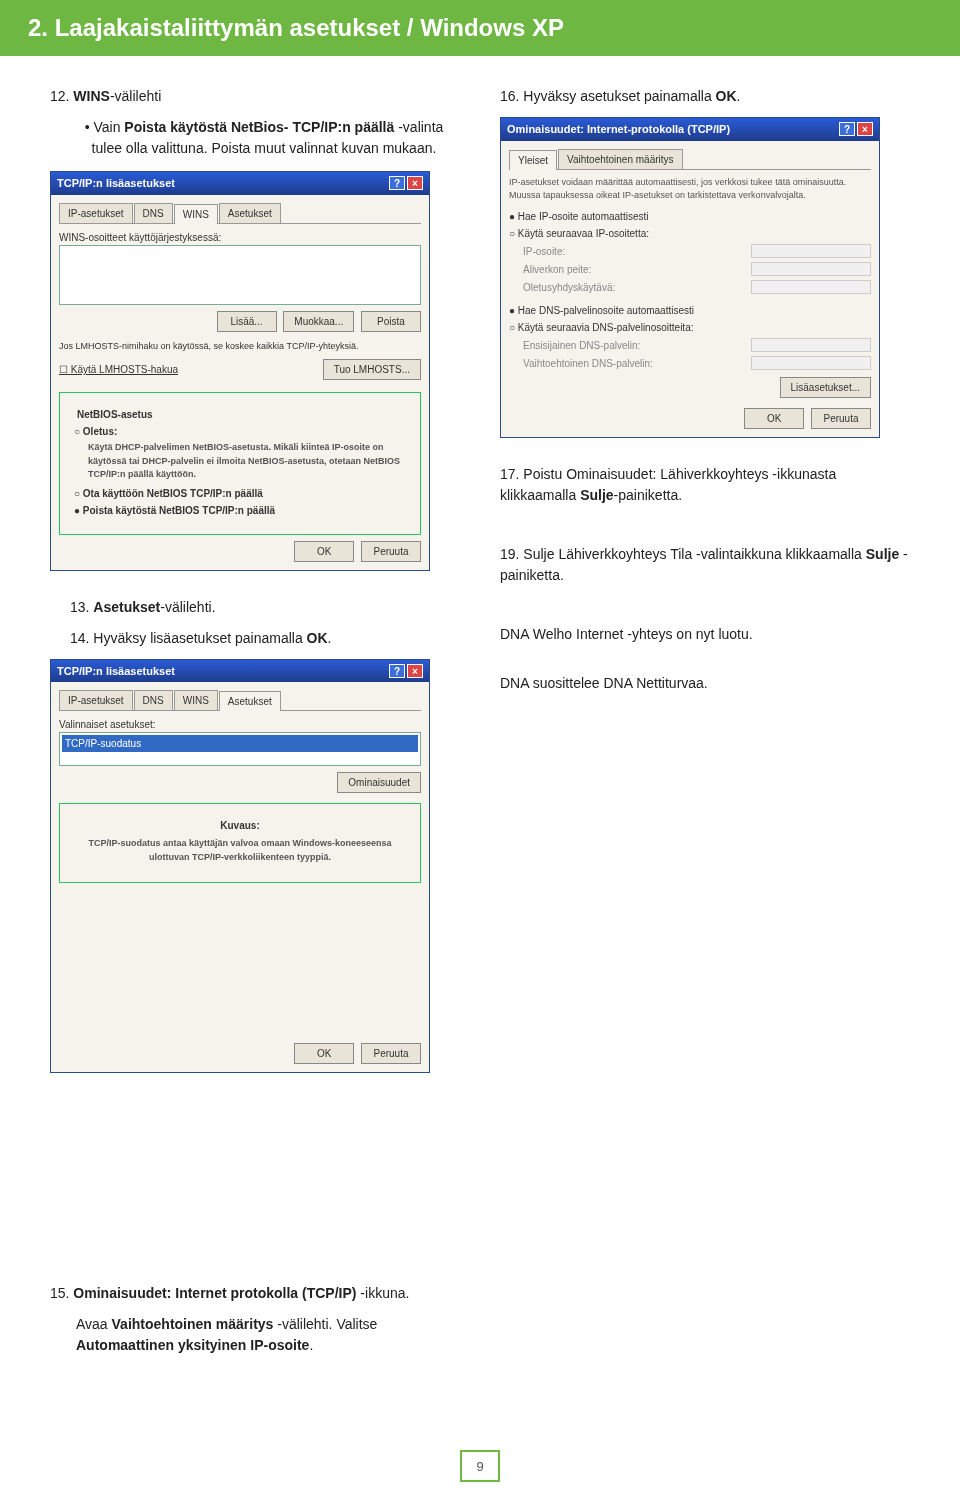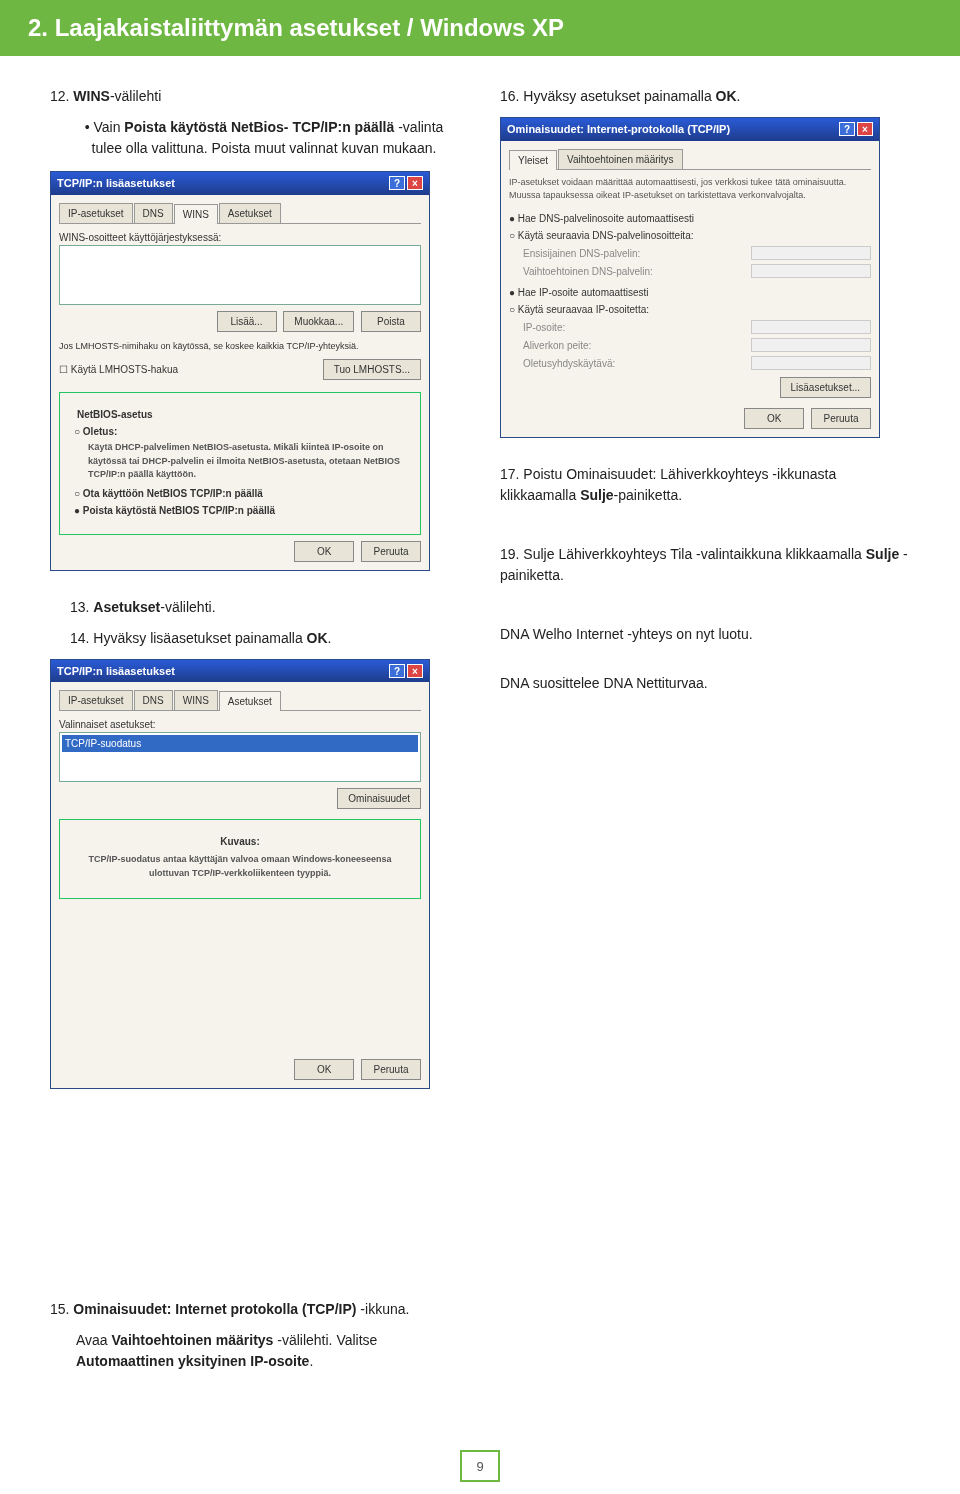--- a/index.html
+++ b/index.html
@@ -79,21 +79,21 @@
           </div>
           <div style="font-size:10px;">WINS-osoitteet käyttöjärjestyksessä:</div>
           <div class="listbox"></div>
           <div class="btnrow">
             <span class="winbtn">Lisää...</span>
             <span class="winbtn">Muokkaa...</span>
             <span class="winbtn">Poista</span>
           </div>
           <div style="margin-top:8px;font-size:9px;">Jos LMHOSTS-nimihaku on käytössä, se koskee kaikkia TCP/IP-yhteyksiä.</div>
           <div style="display:flex;align-items:center;margin-top:6px;">
-            <span class="chk" style="flex:1;font-size:10px;">Käytä LMHOSTS-hakua</span>
+            <span class="chk" style="flex:1;font-size:10px;text-decoration:underline;">Käytä LMHOSTS-hakua</span>
             <span class="winbtn">Tuo LMHOSTS...</span>
           </div>
           <div class="group" style="margin-top:12px;">
             <div class="grouplabel">NetBIOS-asetus</div>
             <div class="radio">Oletus:</div>
             <div class="txtline">Käytä DHCP-palvelimen NetBIOS-asetusta. Mikäli kiinteä IP-osoite on käytössä tai DHCP-palvelin ei ilmoita NetBIOS-asetusta, otetaan NetBIOS TCP/IP:n päällä käyttöön.</div>
             <div class="radio">Ota käyttöön NetBIOS TCP/IP:n päällä</div>
             <div class="radio checked">Poista käytöstä NetBIOS TCP/IP:n päällä</div>
           </div>
           <div class="btnrow">
@@ -123,21 +123,21 @@
           </div>
         </div>
         <div class="dbody">
           <div class="tabs">
             <div class="tab">IP-asetukset</div>
             <div class="tab">DNS</div>
             <div class="tab">WINS</div>
             <div class="tab active">Asetukset</div>
           </div>
           <div style="font-size:10px;">Valinnaiset asetukset:</div>
-          <div class="listbox" style="height:50px;padding:2px;">
+          <div class="listbox" style="height:34px;padding:2px;">
             <div style="background:#316ac5;color:#fff;padding:1px 3px;font-size:10px;">TCP/IP-suodatus</div>
           </div>
           <div class="btnrow"><span class="winbtn">Ominaisuudet</span></div>
           <div class="group" style="margin-top:10px;text-align:center;">
             <div class="grouplabel">Kuvaus:</div>
             <div class="desc-text">TCP/IP-suodatus antaa käyttäjän valvoa omaan Windows-koneeseensa ulottuvan TCP/IP-verkkoliikenteen tyyppiä.</div>
           </div>
           <div style="height:150px;"></div>
           <div class="btnrow">
             <span class="winbtn">OK</span>
@@ -170,45 +170,45 @@
             <div class="tb-btn tb-help">?</div>
             <div class="tb-btn">×</div>
           </div>
         </div>
         <div class="dbody">
           <div class="tabs">
             <div class="tab active">Yleiset</div>
             <div class="tab">Vaihtoehtoinen määritys</div>
           </div>
           <div class="desc-text">IP-asetukset voidaan määrittää automaattisesti, jos verkkosi tukee tätä ominaisuutta. Muussa tapauksessa oikeat IP-asetukset on tarkistettava verkonvalvojalta.</div>
+          <div style="margin-top:6px;">
+            <div class="radio checked">Hae IP-osoite automaattisesti</div>
+            <div class="radio">Käytä seuraavaa IP-osoitetta:</div>
+            <div class="input-row">
+                <span class="lbl">IP-osoite:</span>
+                <span class="fld"></span>
+              </div>
+            <div class="input-row">
+                <span class="lbl">Aliverkon peite:</span>
+                <span class="fld"></span>
+              </div>
+            <div class="input-row">
+                <span class="lbl">Oletusyhdyskäytävä:</span>
+                <span class="fld"></span>
+              </div>
+          </div>
           <div style="margin-top:8px;">
             <div class="radio checked">Hae DNS-palvelinosoite automaattisesti</div>
             <div class="radio">Käytä seuraavia DNS-palvelinosoitteita:</div>
             <div class="input-row">
                 <span class="lbl">Ensisijainen DNS-palvelin:</span>
                 <span class="fld"></span>
               </div>
             <div class="input-row">
                 <span class="lbl">Vaihtoehtoinen DNS-palvelin:</span>
-                <span class="fld"></span>
-              </div>
-          </div>
-          <div style="margin-top:6px;">
-            <div class="radio checked">Hae IP-osoite automaattisesti</div>
-            <div class="radio">Käytä seuraavaa IP-osoitetta:</div>
-            <div class="input-row">
-                <span class="lbl">IP-osoite:</span>
-                <span class="fld"></span>
-              </div>
-            <div class="input-row">
-                <span class="lbl">Aliverkon peite:</span>
-                <span class="fld"></span>
-              </div>
-            <div class="input-row">
-                <span class="lbl">Oletusyhdyskäytävä:</span>
                 <span class="fld"></span>
               </div>
           </div>
           <div class="btnrow"><span class="winbtn">Lisäasetukset...</span></div>
           <div class="btnrow" style="margin-top:10px;">
             <span class="winbtn">OK</span>
             <span class="winbtn">Peruuta</span>
           </div>
         </div>
       </div>

